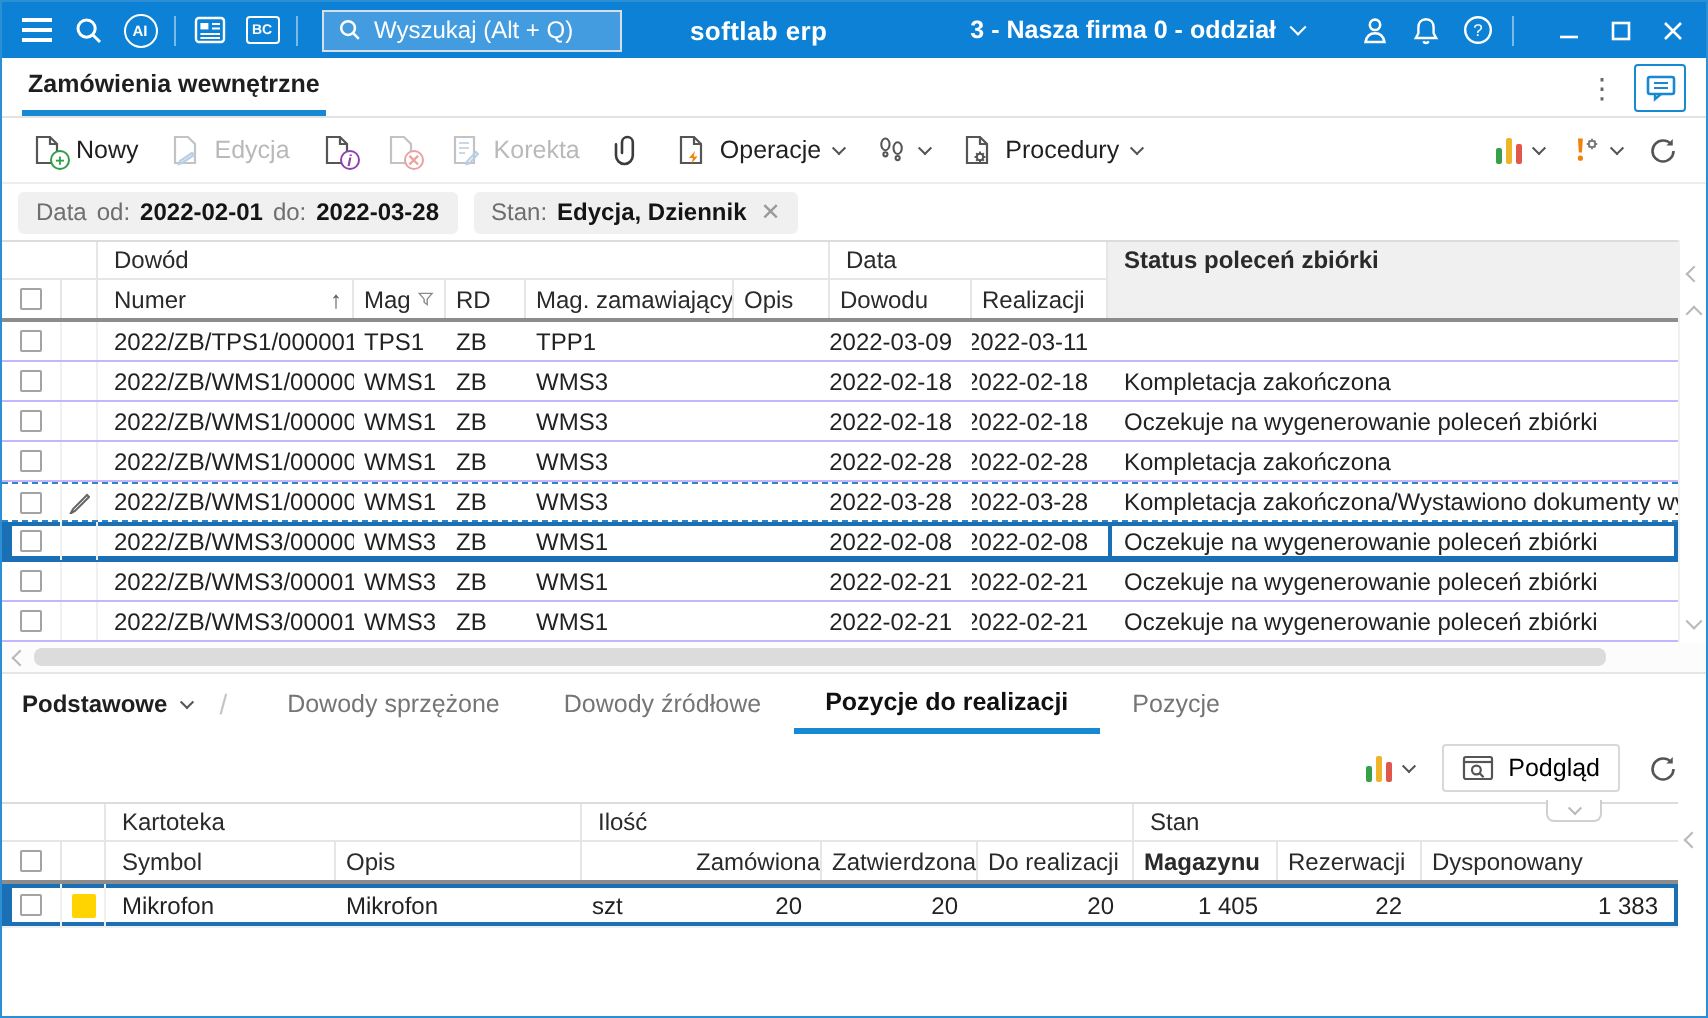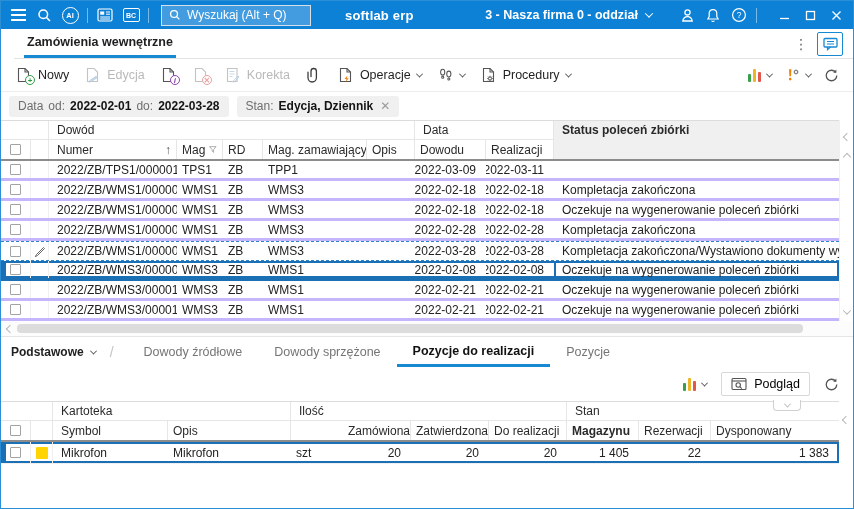--- a/index.html
+++ b/index.html
@@ -26,21 +26,21 @@
   .winctrl .tb-btn{ font-size:13px; }
   
   .ch{ display:inline-block; width:6px; height:6px; border-right:1.6px solid currentColor; border-bottom:1.6px solid currentColor; }
   .ch.down{ transform:rotate(45deg) translate(-1px,-1px); }
   .ch.up{ transform:rotate(-135deg); }
   .ch.left{ transform:rotate(135deg); }
   .ch.sm{ width:5px; height:5px; border-width:1.4px; color:#555; }
   .ch.white{ color:#fff; }
   .ch.gray{ color:#b9b9b9; }
   
-  .tabrow{ flex:0 0 29px; display:flex; align-items:center; border-bottom:1px solid #e3e3e3;margin-left:13px; }
+  .tabrow{ flex:0 0 29px; display:flex; align-items:center; border-bottom:1px solid #e3e3e3; }
   .doc-tab{ margin-left:10px; height:29px; display:flex; align-items:center; padding:0 3px; font-size:12.5px; font-weight:bold; color:#1f1f1f; border-bottom:3px solid #1789d2; cursor:pointer; }
   .kebab{ margin-left:auto; color:#666; font-size:14px; width:20px; text-align:center; cursor:pointer; letter-spacing:0;}
   .chatbtn{ width:26px; height:24px; border:1.5px solid #1789d2; border-radius:2px; margin:0 10px 0 6px; display:flex; align-items:center; justify-content:center; cursor:pointer; background:#fff; }
   
   .toolbar{ flex:0 0 33px; display:flex; align-items:center; padding:0 8px; gap:2px; border-bottom:1px solid #ededed; font-size:12.5px; }
   .tbtn{ display:flex; align-items:center; gap:6px; padding:4px 7px; cursor:pointer; white-space:nowrap; color:#1f1f1f; background:none; border:none; font:inherit; }
   .tbtn.disabled{ color:#b9b9b9; }
   .tbtn .icon{ position:relative; width:16px; height:16px; display:inline-flex; }
   .badge{ position:absolute; right:-3px; bottom:-2px; background:#fff; border-radius:50%; font-size:8px; line-height:9px; width:10px; height:10px; text-align:center; font-weight:bold; }
   .tool-right{ margin-left:auto; display:flex; align-items:center; gap:9px; padding-right:4px; }
@@ -53,21 +53,21 @@
   .chip b{ color:#141414; }
   .chip .x{ color:#9a9a9a; font-size:12px; margin-left:2px; }
   
   .table-zone{ display:flex; }
   .orders{ flex:1; min-width:0; }
   .ogrid{ display:grid; grid-template-columns:30px 18px 128px 46px 40px 104px 48px 71px 68px 1fr; }
   .ohead{ border-top:1px solid #dcdcdc; border-bottom:2px solid #8c8c8c; grid-template-rows:19px 19px; }
   .hc{ display:flex; align-items:center; padding:0 5px; border-right:1px solid #e6e6e6; color:#2a2a2a; white-space:nowrap; overflow:hidden; }
   .hc.group{ border-bottom:1px solid #e6e6e6; padding-left:8px; }
   .hc.status-h{ background:#f0f0f0; font-weight:bold; align-items:flex-start; padding:2px 0 0 8px; border-right:none; }
-  .orow{ display:grid; grid-template-columns:30px 18px 128px 46px 40px 104px 48px 71px 68px 1fr; height:20px; border-bottom:3px solid #c4b5fd; position:relative; cursor:default; }
+  .orow{ display:grid; grid-template-columns:30px 18px 128px 46px 40px 104px 48px 71px 68px 1fr; height:20px; border-bottom:1px solid #c4b5fd; position:relative; cursor:default; }
   .cell{ display:flex; align-items:center; padding:0 5px; white-space:nowrap; overflow:hidden; }
   .c-check,.c-ind{ border-right:1px solid #f0f0f0; justify-content:center; padding:0; }
   .c-num{ padding-left:8px; }
   .num-r{ justify-content:flex-end; padding-right:10px; }
   .c-status{ padding-left:8px; }
   .cb{ width:11px; height:11px; border:1px solid #a3a3a3; border-radius:1px; background:#fff; display:inline-block; cursor:pointer; }
   .orow.marked{ border-top:1px dashed #2e86c8; border-bottom:1px dashed #2e86c8; }
   .orow.selected{ box-shadow:inset 0 0 0 2px #1b6fb5; border-bottom-color:#1b6fb5; }
   .sel-bar{ position:absolute; left:0; top:0; bottom:0; width:5px; background:#1b6fb5; }
   .cell-focus{ box-shadow:inset 0 0 0 2px #1b6fb5; height:100%; }
@@ -488,22 +488,22 @@
     <span class="ch left gray" style="margin-left:4px;"></span>
     <span class="thumb"></span>
   </div>
 
   <div class="dtabs">
     <div class="dsel">
       <span>Podstawowe</span>
       <span class="ch down sm"></span>
     </div>
     <span class="dslash">/</span>
+    <div class="dtab">Dowody sprzężone</div>
     <div class="dtab">Dowody źródłowe</div>
-    <div class="dtab">Dowody sprzężone</div>
     <div class="dtab active">Pozycje do realizacji</div>
     <div class="dtab">Pozycje</div>
   </div>
 
   <div class="dtoolbar">
     <button class="tbtn" style="padding:4px 2px;">
       <span class="chartbars">
         <i style="height:8px;background:#37a14a;"></i>
           <i style="height:13px;background:#f0b429;"></i>
           <i style="height:10px;background:#e2574c;"></i>

